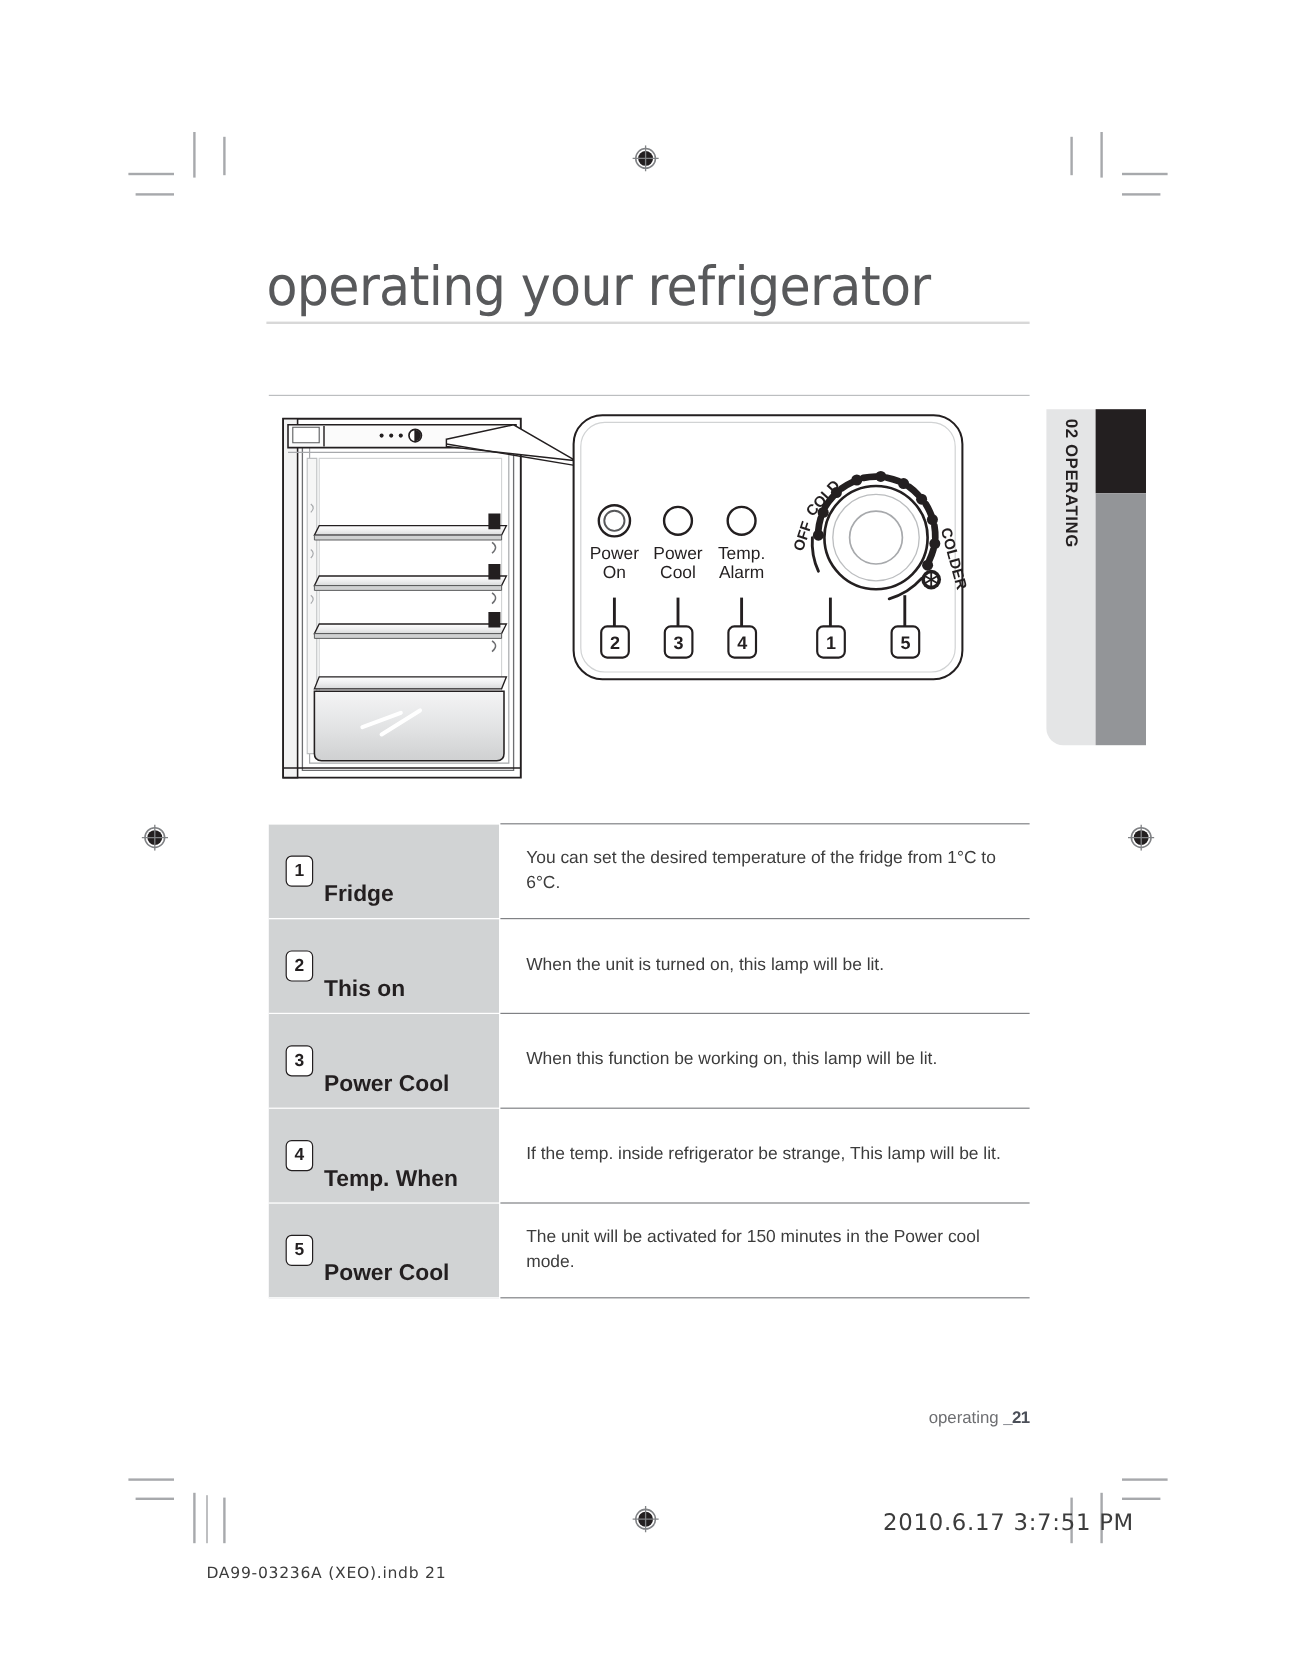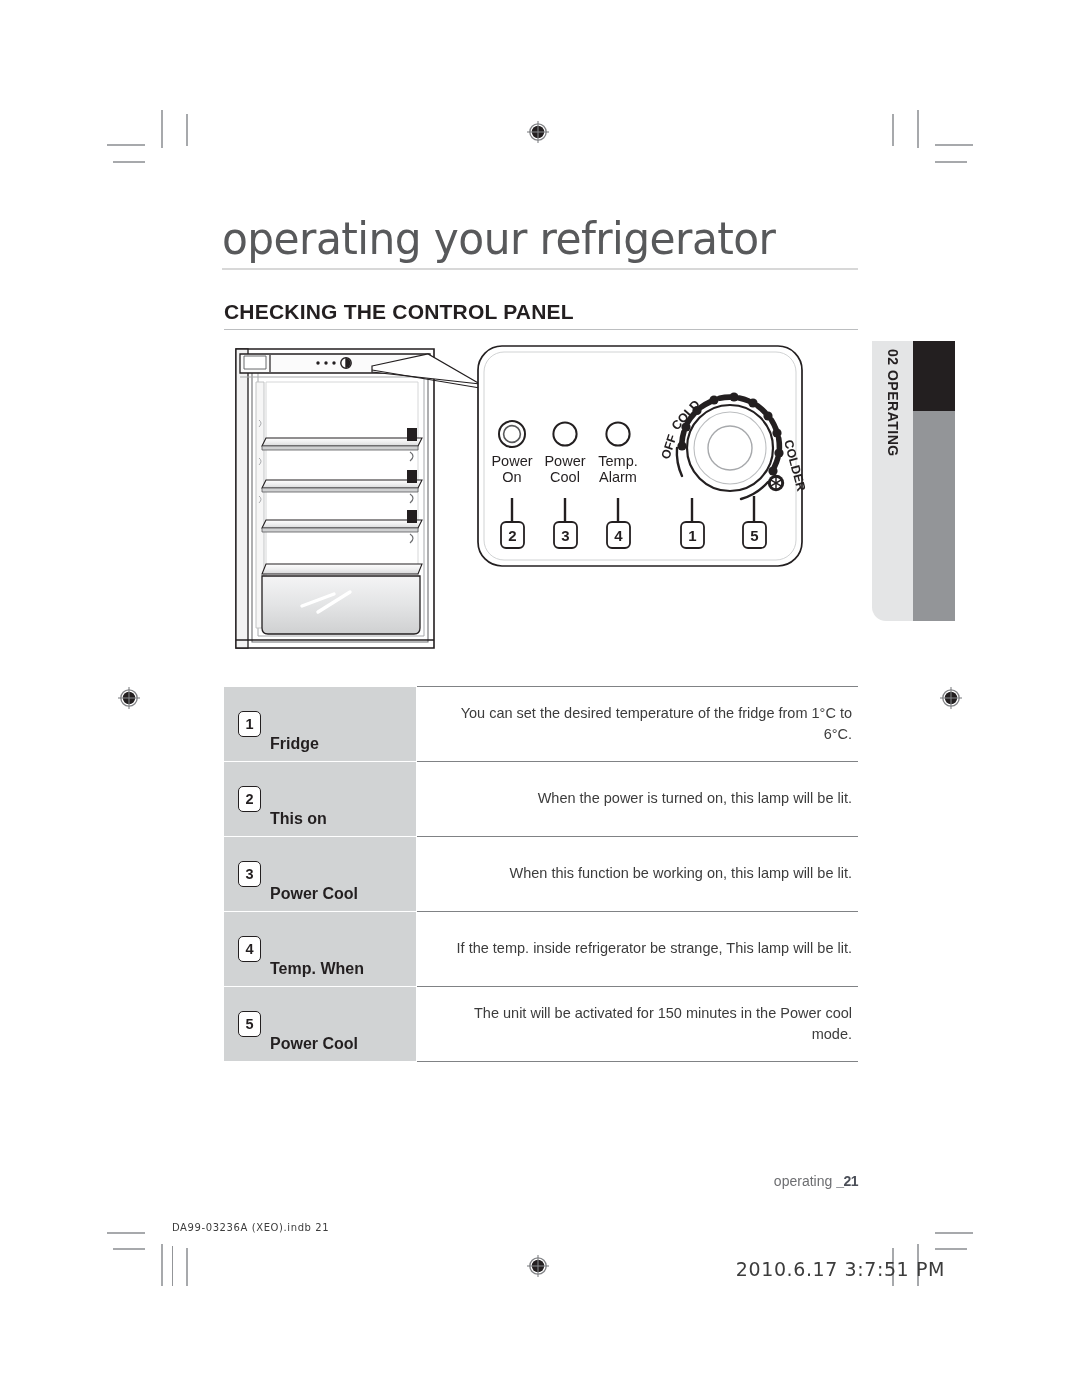--- a/index.html
+++ b/index.html
@@ -152,21 +152,20 @@
   .spec-table td.c-desc {
     background: #ffffff;
     border-bottom: 1px solid #808285;
     border-top: 1px solid #808285;
     height: 70px;
     padding: 10px 6px 10px 22px;
     box-sizing: border-box;
     font-size: 14.5px;
     line-height: 1.45;
     color: #3c3c3c;
-    text-align: right;
   }
   .spec-table tr + tr td.c-desc { border-top: none; }
 
   .label-cell-inner {
     display: flex;
     align-items: center;
     gap: 9px;
   }
   .badge {
     display: inline-flex;
@@ -177,21 +176,21 @@
     border: 1.6px solid #231f20;
     border-radius: 5px;
     background: #ffffff;
     font-size: 14.5px;
     font-weight: bold;
     color: #231f20;
     flex: 0 0 auto;
     line-height: 1;
   }
   .label-text {
-    font-size: 16px;
+    font-size: 19px;
     font-weight: bold;
     color: #231f20;
     white-space: nowrap;
     margin-top: 40px;
   }
 
   
   .note {
     position: absolute;
     left: 222px;
@@ -226,22 +225,22 @@
     font-size: 14px;
     font-weight: bold;
     color: #4b4f58;
     letter-spacing: -0.5px;
   }
 
   
   .slug-left {
     position: absolute;
     left: 172px;
-    top: 1222px;
-    font-size: 10px;
+    top: 1304px;
+    font-size: 13px;
     letter-spacing: 0.6px;
     color: #3c3c3c;
     font-family: "DejaVu Sans", sans-serif;
     white-space: nowrap;
     text-align: right;
   }
   .slug-right {
     position: absolute;
     right: 135px;
     top: 1258px;
@@ -311,21 +310,20 @@
       <line x1="0" y1="11" x2="22" y2="11" stroke="#808285" stroke-width="1.1"></line>
     </svg>
   </div>
 </div>
 
 <div class="page">
 
   <div class="chapter-title">operating your refrigerator</div>
   <div class="title-rule"></div>
 
-  <div class="section-title">CHECKING THE CONTROL PANEL</div>
   <div class="section-rule"></div>
 
   <div class="thumb-tab">
     <div class="lightbar"></div>
     <div class="darkbar"></div>
     <div class="greybar"></div>
     <div class="tab-label">02 OPERATING</div>
   </div>
 
   <div class="illus">
@@ -510,21 +508,21 @@
         </td>
         <td class="c-desc">You can set the desired temperature of the fridge from 1°C to 6°C.</td>
       </tr>
       <tr>
         <td class="c-label">
           <div class="label-cell-inner">
             <span class="badge">2</span>
             <span class="label-text">This on</span>
           </div>
         </td>
-        <td class="c-desc">When the power is turned on, this lamp will be lit.</td>
+        <td class="c-desc">When the unit is turned on, this lamp will be lit.</td>
       </tr>
       <tr>
         <td class="c-label">
           <div class="label-cell-inner">
             <span class="badge">3</span>
             <span class="label-text">Power Cool</span>
           </div>
         </td>
         <td class="c-desc">When this function be working on, this lamp will be lit.</td>
       </tr>

